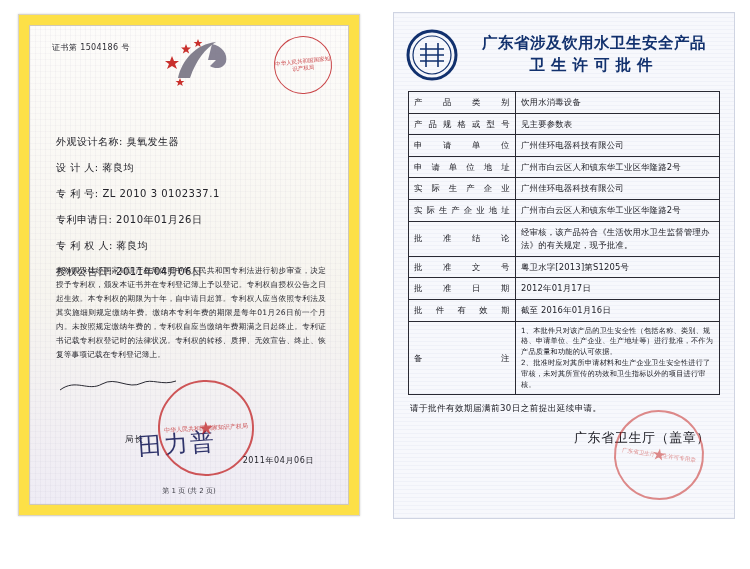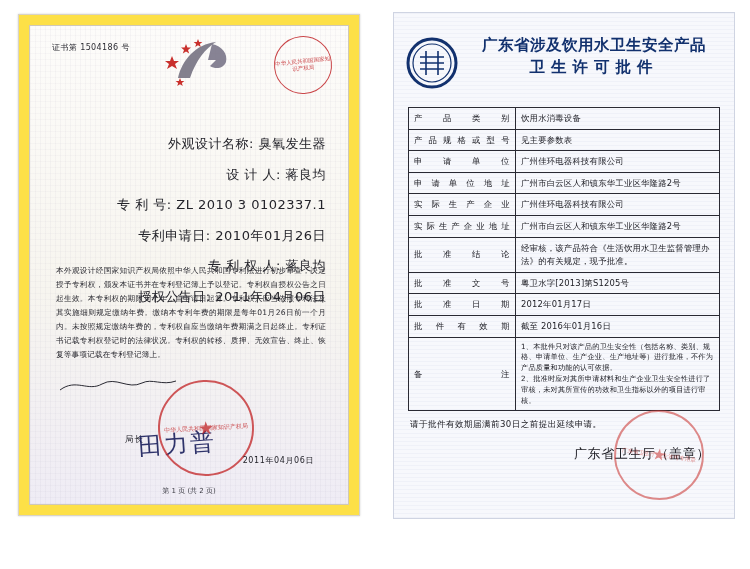--- a/index.html
+++ b/index.html
@@ -63,21 +63,21 @@
   }
   .cert-title{
     position:absolute;left:0;right:0;top:72px;
     text-align:center;
     font-family:"DejaVu Serif","Liberation Serif",serif;
     font-size:19px;font-weight:bold;letter-spacing:3px;
     color:#1d1d22;
   }
   .fields{
     position:absolute;left:26px;right:22px;top:108px;
-    font-size:13px;color:#23232a;line-height:1.5;text-align:right;
+    font-size:10px;color:#23232a;line-height:1.5;
   }
   .fields .row{margin-bottom:11px;letter-spacing:.5px;}
   .fields .row.tight{margin-bottom:9px;}
   .body-text{
     position:absolute;left:26px;right:22px;top:238px;
     font-size:7.6px;line-height:1.85;color:#2a2a31;
     text-align:justify;
     letter-spacing:.2px;
   }
   .sign-line{
@@ -132,22 +132,22 @@
   .permit::before{
     content:"";
     position:absolute;left:0;top:0;right:0;bottom:0;
     background:
       repeating-linear-gradient(0deg,rgba(70,90,160,.045) 0 1px,transparent 1px 4px);
     pointer-events:none;
   }
   .permit-head{
     position:relative;
     height:70px;
-    padding:22px 12px 0 12px;
-    display:flex;align-items:flex-start;gap:8px;
+    padding:6px 12px 0 12px;
+    display:flex;align-items:center;gap:8px;
   }
   .emblem{
     width:52px;height:52px;flex:0 0 52px;
     margin-top:2px;
   }
   .permit-titles{
     flex:1;
     text-align:center;
     color:#12316e;
     font-family:"DejaVu Serif","Liberation Serif",serif;

